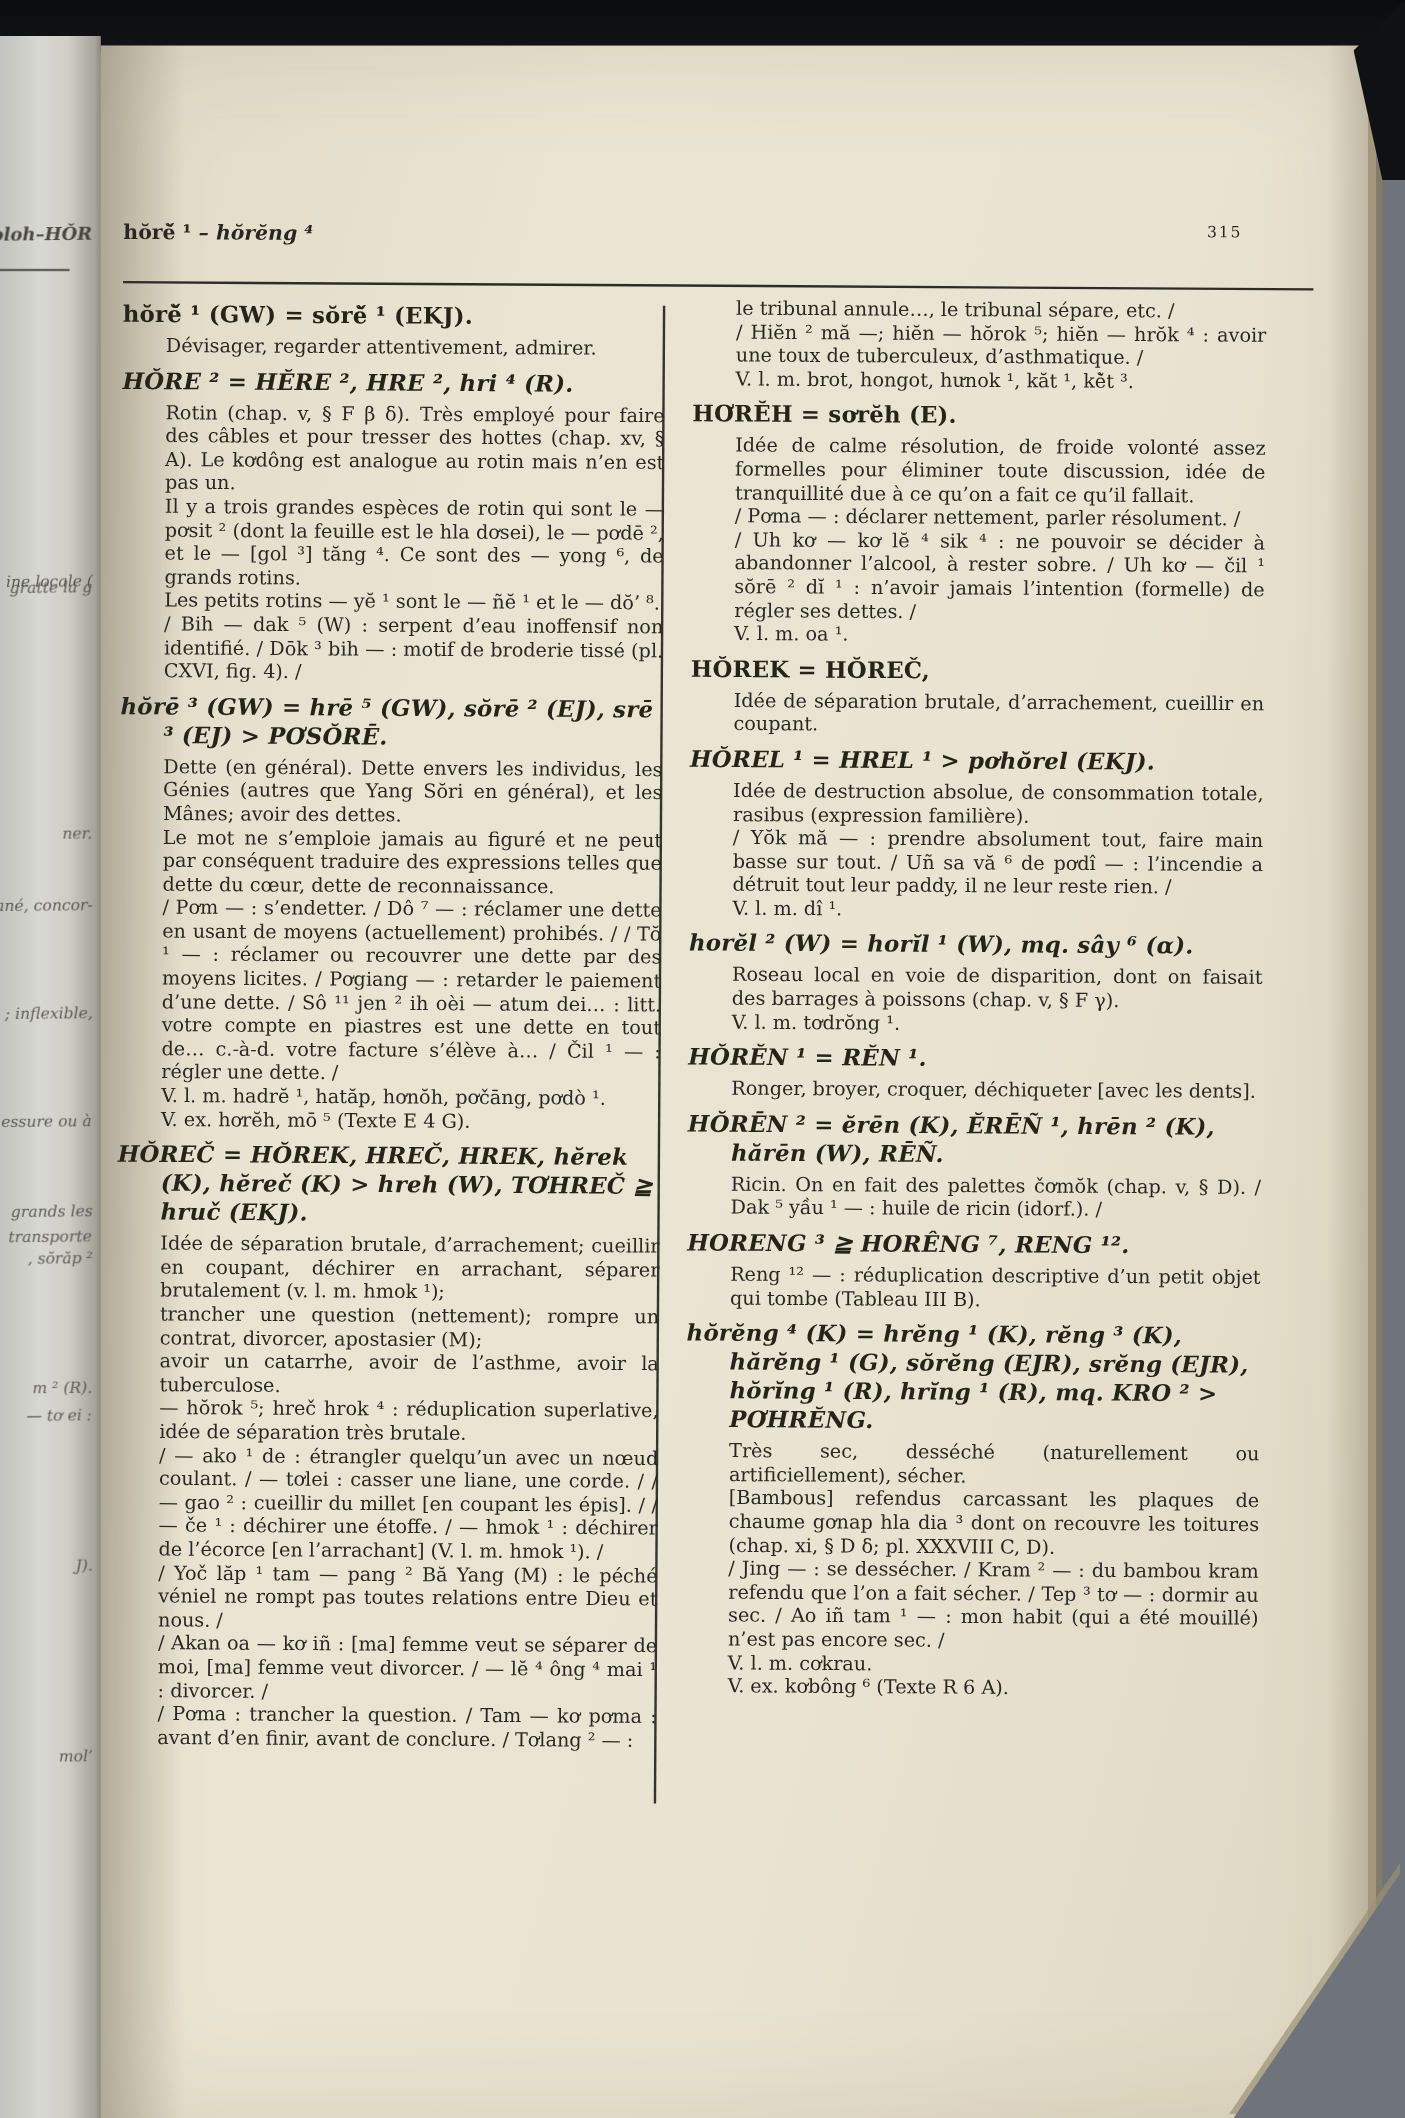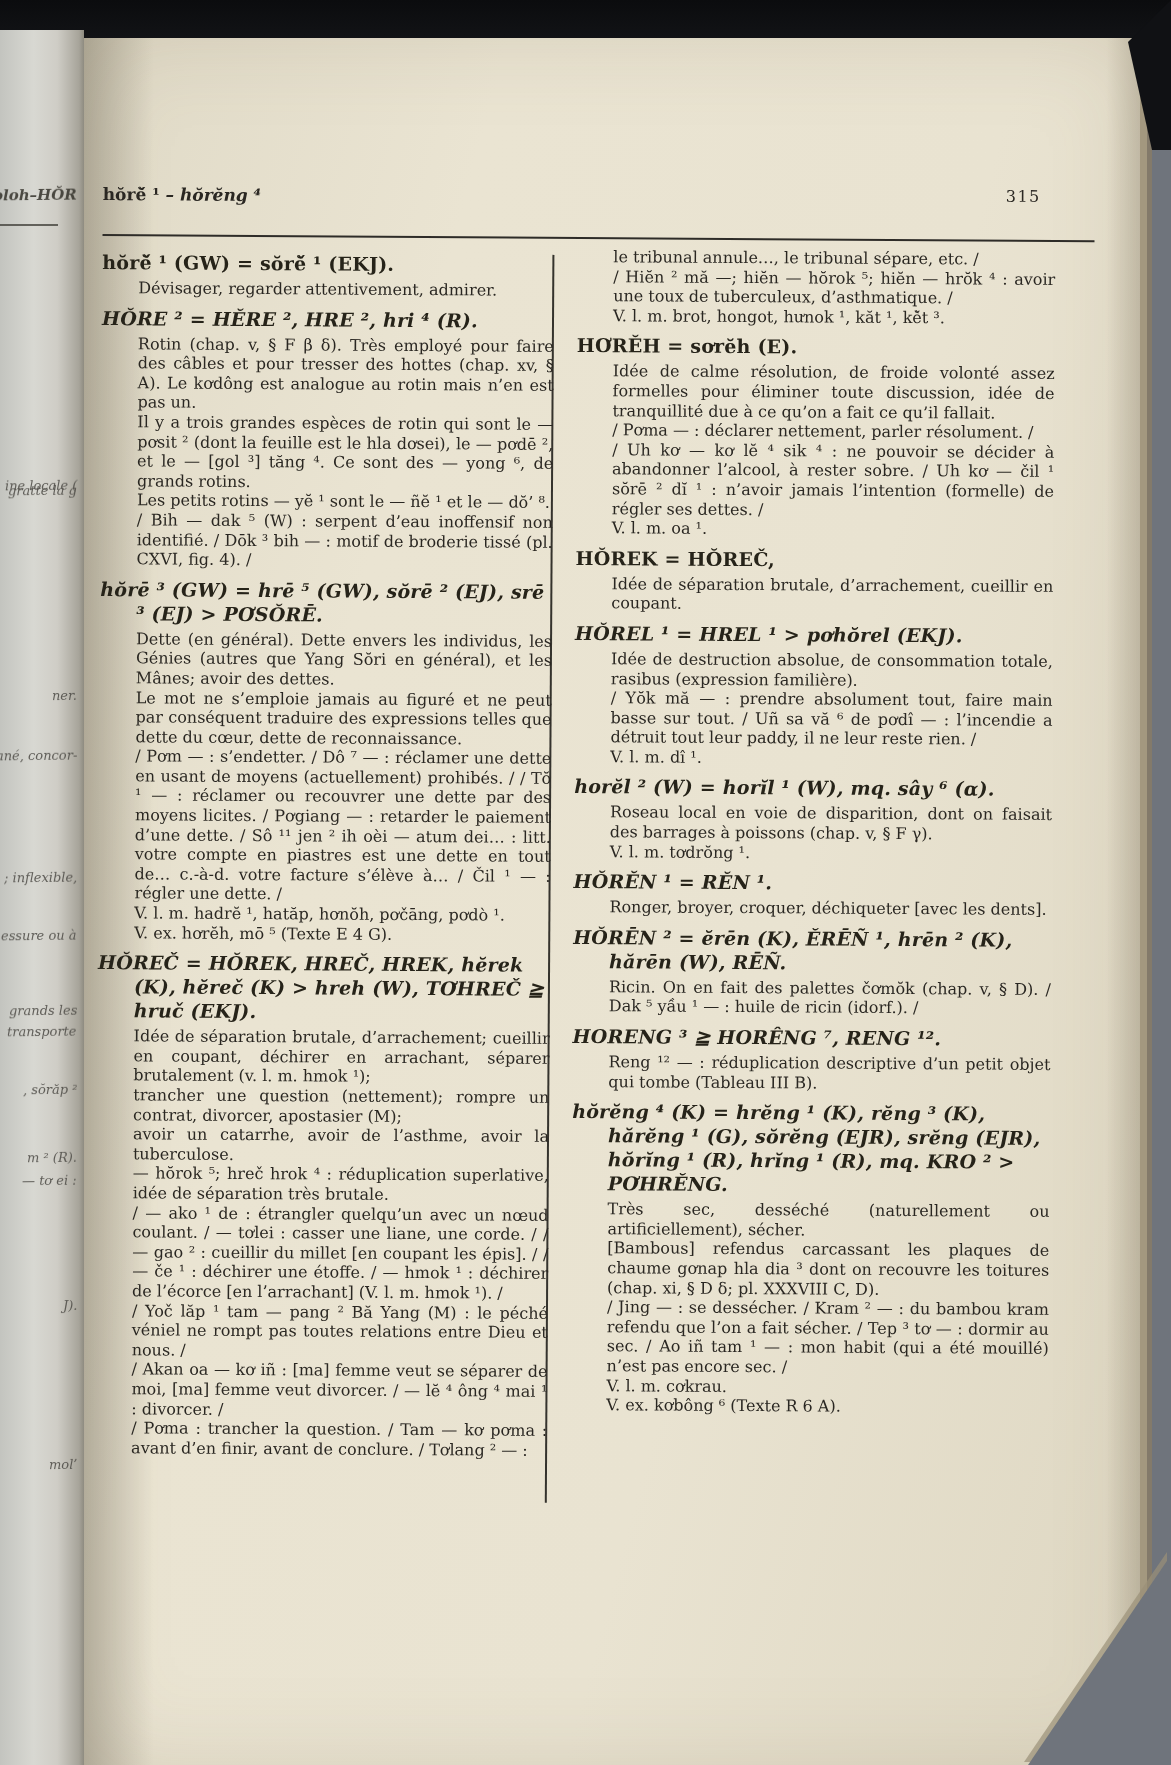--- a/index.html
+++ b/index.html
@@ -37,21 +37,21 @@
   .corner-br{position:absolute;left:1028px;top:1555px;width:143px;height:210px;
     background:#6f747c;clip-path:polygon(100% 0,100% 100%,0 100%);}
   .corner-br-edge{position:absolute;left:1024px;top:1552px;width:143px;height:210px;
     background:#9a9078;clip-path:polygon(100% 0,100% 12%,8% 100%,0 100%);opacity:.7;}
 
   
   .content{position:absolute;left:84px;top:38px;width:1056px;height:1727px;
     transform:rotate(.35deg);transform-origin:0 120px;color:#2a2722;}
   .running-head{position:absolute;left:19px;top:146px;font-size:17px;font-weight:bold;}
   .running-head .it{font-style:italic;}
-  .page-number{position:absolute;left:922px;top:143px;font-size:16px;letter-spacing:1.5px;}
+  .page-number{position:absolute;left:922px;top:143px;font-size:13px;letter-spacing:1.5px;}
   .header-rule{position:absolute;left:19px;top:196px;width:992px;height:2px;background:#2e2c28;}
   .column-divider{position:absolute;left:469px;top:214px;width:2px;height:1248px;background:#35332d;}
 
   .col{position:absolute;top:206px;}
   .col-left{left:19px;width:452px;}
   .col-right{left:494px;width:478px;}
 
   .entry{margin-bottom:8px;}
   .head{font-weight:bold;font-size:19px;line-height:24px;margin:6px 0 4px;
     padding-left:36px;text-indent:-36px;letter-spacing:.2px;color:#262319;}
@@ -66,25 +66,25 @@
 
   <div class="backdrop-top"></div>
 
   <div class="prev-page">
     <div class="prev-rule"></div>
   <span class="fragment header" style="top: 156px;">oloh–HŎR</span>
       <span class="fragment" style="top: 453px;">gratte la g</span>
       <span class="fragment" style="top: 448px;">ine locale (</span>
       <span class="fragment" style="top: 658px;">ner.</span>
       <span class="fragment" style="top: 718px;">ané, concor-</span>
-      <span class="fragment" style="top: 808px; margin-top: 32px;">; inflexible,</span>
+      <span class="fragment" style="top: 808px;">; inflexible,</span>
       <span class="fragment" style="top: 898px;">essure ou à</span>
       <span class="fragment" style="top: 973px;">grands les</span>
       <span class="fragment" style="top: 994px;">transporte</span>
-      <span class="fragment" style="top: 1052px; margin-left: 44px;">, sŏrăp ²</span>
+      <span class="fragment" style="top: 1012px; margin-left: 44px;">, sŏrăp ²</span>
       <span class="fragment" style="top: 1080px; margin-top: 40px;">m ² (R).</span>
       <span class="fragment" style="top: 1130px; margin-top: 13px;">— tơ ei :</span>
       <span class="fragment" style="top: 1268px;">J).</span>
       <span class="fragment" style="top: 1427px;">mol’</span>
     </div>
 
   <div class="sheet"></div>
 
   <div class="content">
     <div class="running-head"><span>hŏrĕ̌ ¹</span><span class="it"> – </span><span class="it">hŏrĕng ⁴</span></div>

